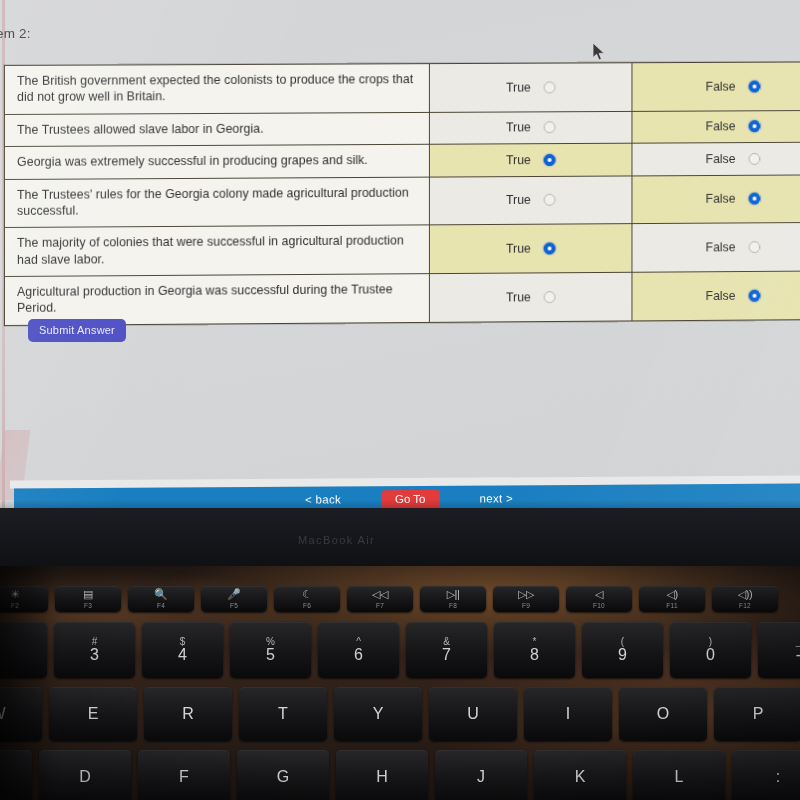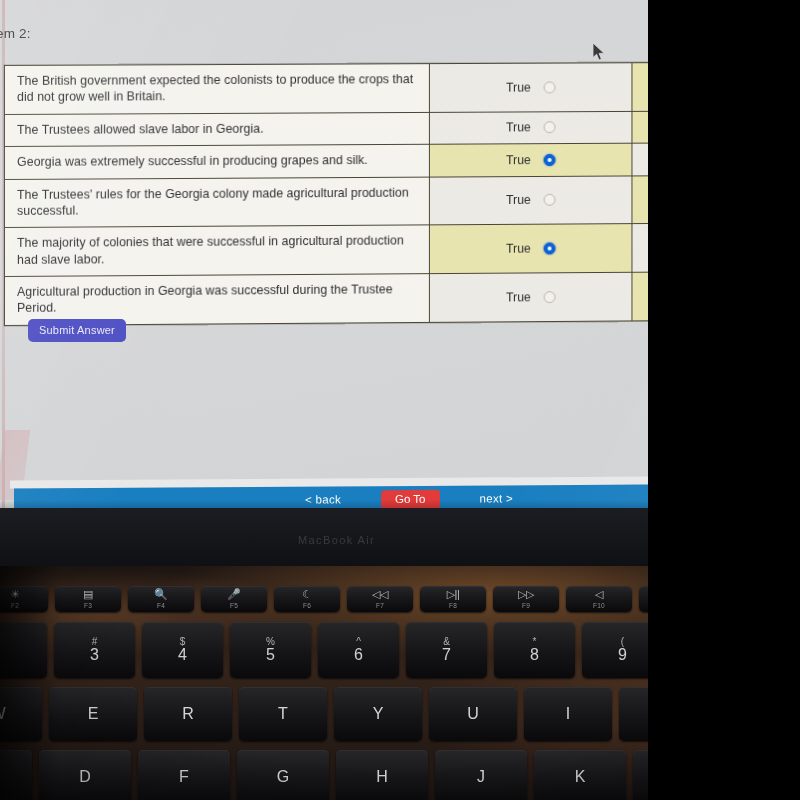--- a/index.html
+++ b/index.html
@@ -5,21 +5,21 @@
   html, body {
     margin: 0;
     padding: 0;
     background: #000;
   }
   body {
     font-family: "Liberation Sans", sans-serif;
   }
   #stage {
     position: relative;
-    width: 648px;
+    width: 800px;
     height: 800px;
     overflow: hidden;
     background: #f9a8d4;
   }
 
   
   .screen {
     position: absolute;
     left: 0; top: 0;
     width: 800px; height: 512px;

